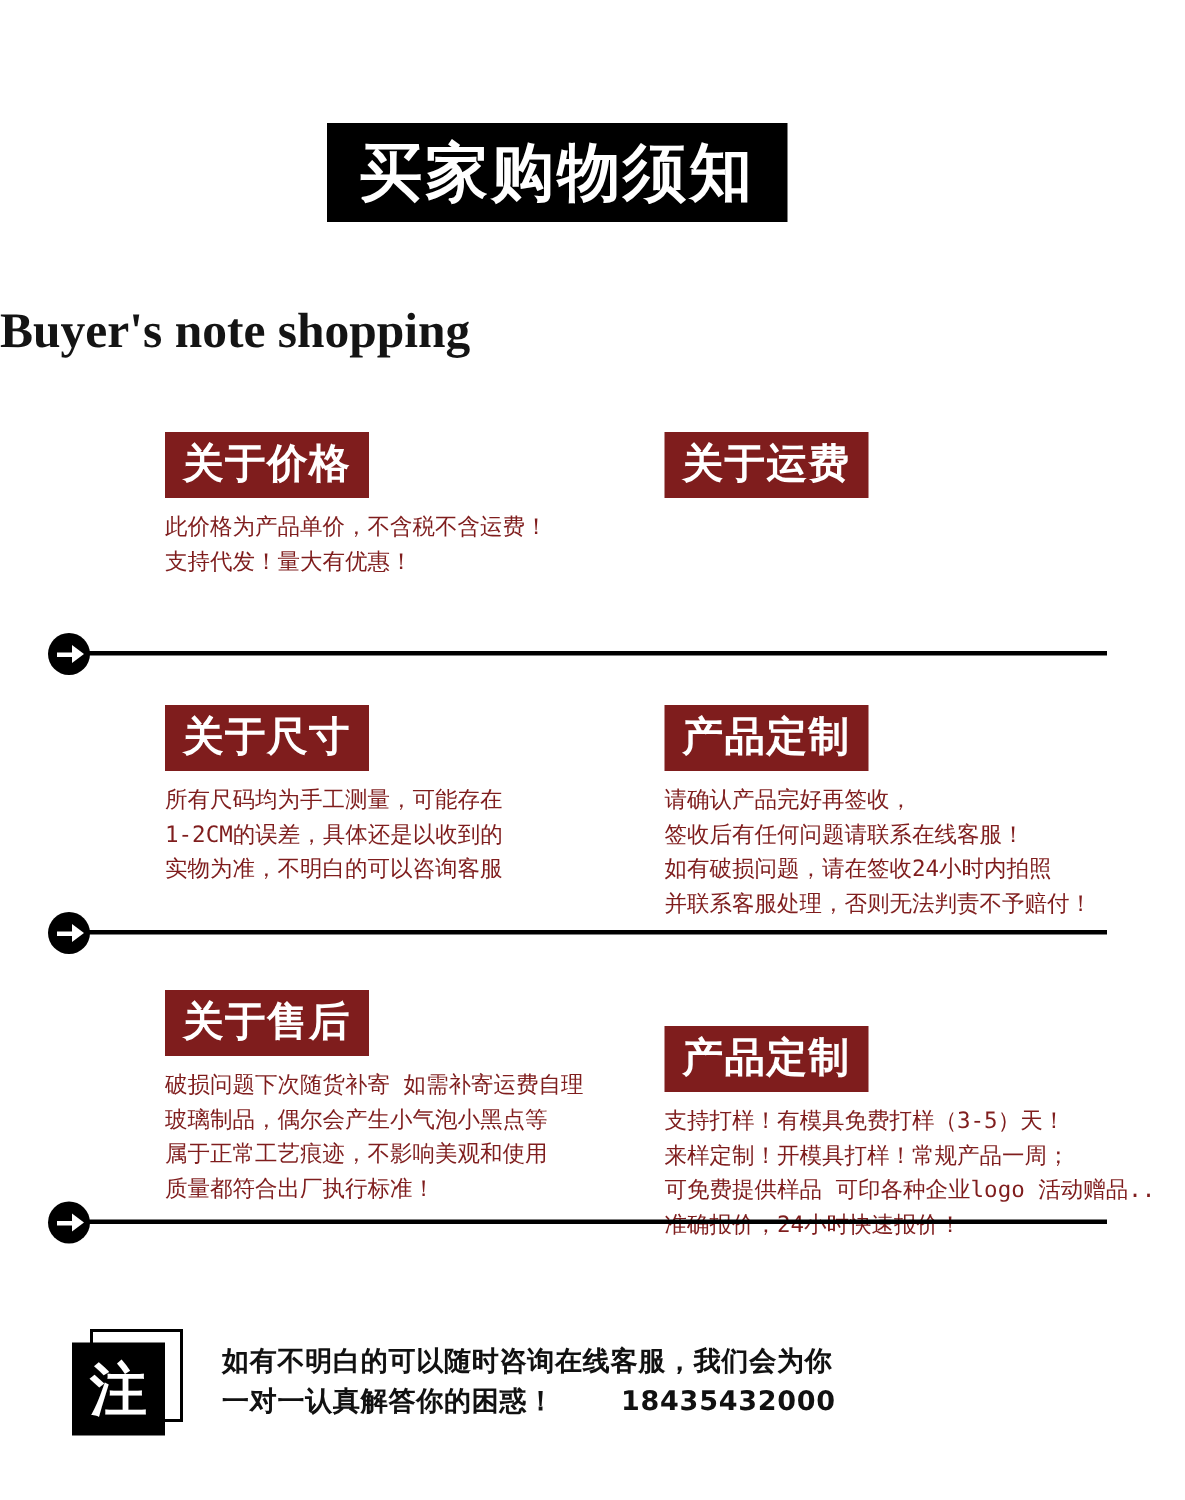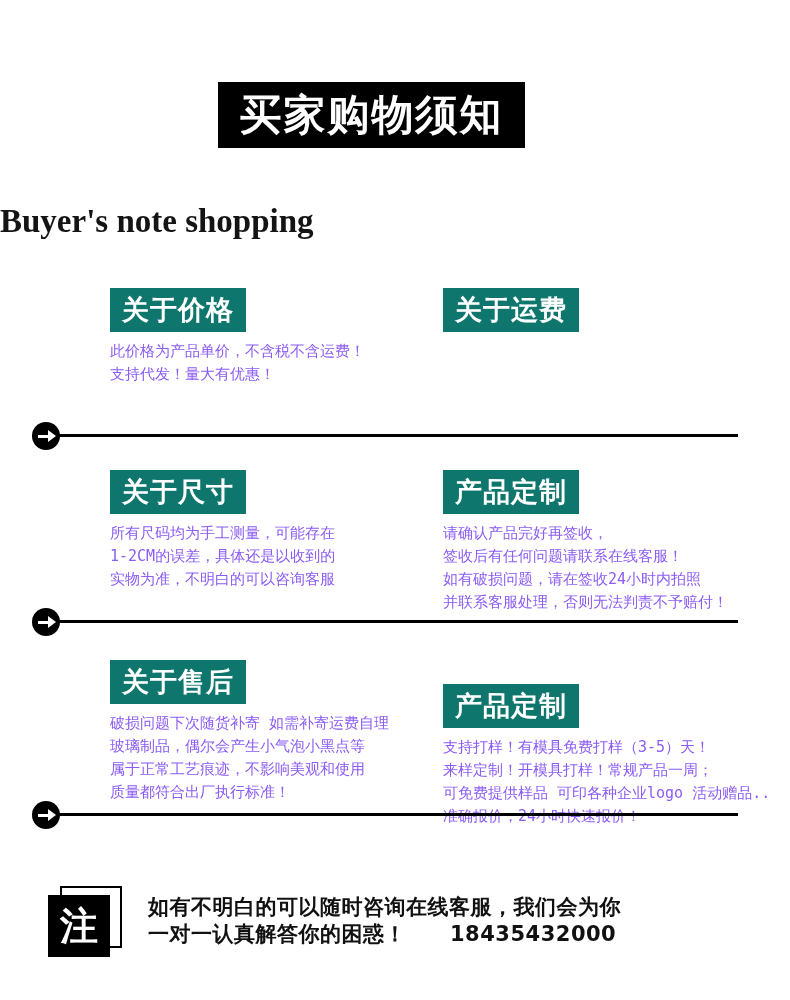--- a/index.html
+++ b/index.html
@@ -63,38 +63,38 @@
     white-space: nowrap;
     margin-top: 43px;
   }
 
   
   .section {
     position: absolute;
   }
   .sec-label {
     display: inline-block;
-    background: #0f766e;
+    background: #7f1d1d;
     color: #ffffff;
     font-family: "DejaVu Sans", "Liberation Sans", sans-serif;
     font-size: 27px;
     font-weight: 700;
     letter-spacing: 1px;
     line-height: 44px;
     height: 44px;
     padding: 0 12px;
     white-space: nowrap;
     text-align: right;
   }
   .sec-body {
     margin-top: 8px;
     font-family: "DejaVu Sans Mono", "Liberation Mono", "DejaVu Sans", monospace;
     font-size: 15px;
     line-height: 23px;
-    color: #8b5cf6;
+    color: #7f1d1d;
     white-space: nowrap;
     letter-spacing: 0px;
   }
   .sec-body div {
     white-space: nowrap;
   }
 
   
   .divider {
     position: absolute;
@@ -175,21 +175,21 @@
     font-size: 38px;
     font-weight: 700;
     line-height: 62px;
     text-align: center;
   }
   .footer-text {
     position: absolute;
     left: 148px;
     top: 16px;
     font-family: "DejaVu Sans", "Liberation Sans", sans-serif;
-    font-size: 21px;
+    font-size: 18px;
     font-weight: 600;
     line-height: 27px;
     color: #111111;
     white-space: nowrap;
     letter-spacing: 0.5px;
   }
   .footer-text .phone {
     margin-left: 44px;
     letter-spacing: 0.5px;
   }

